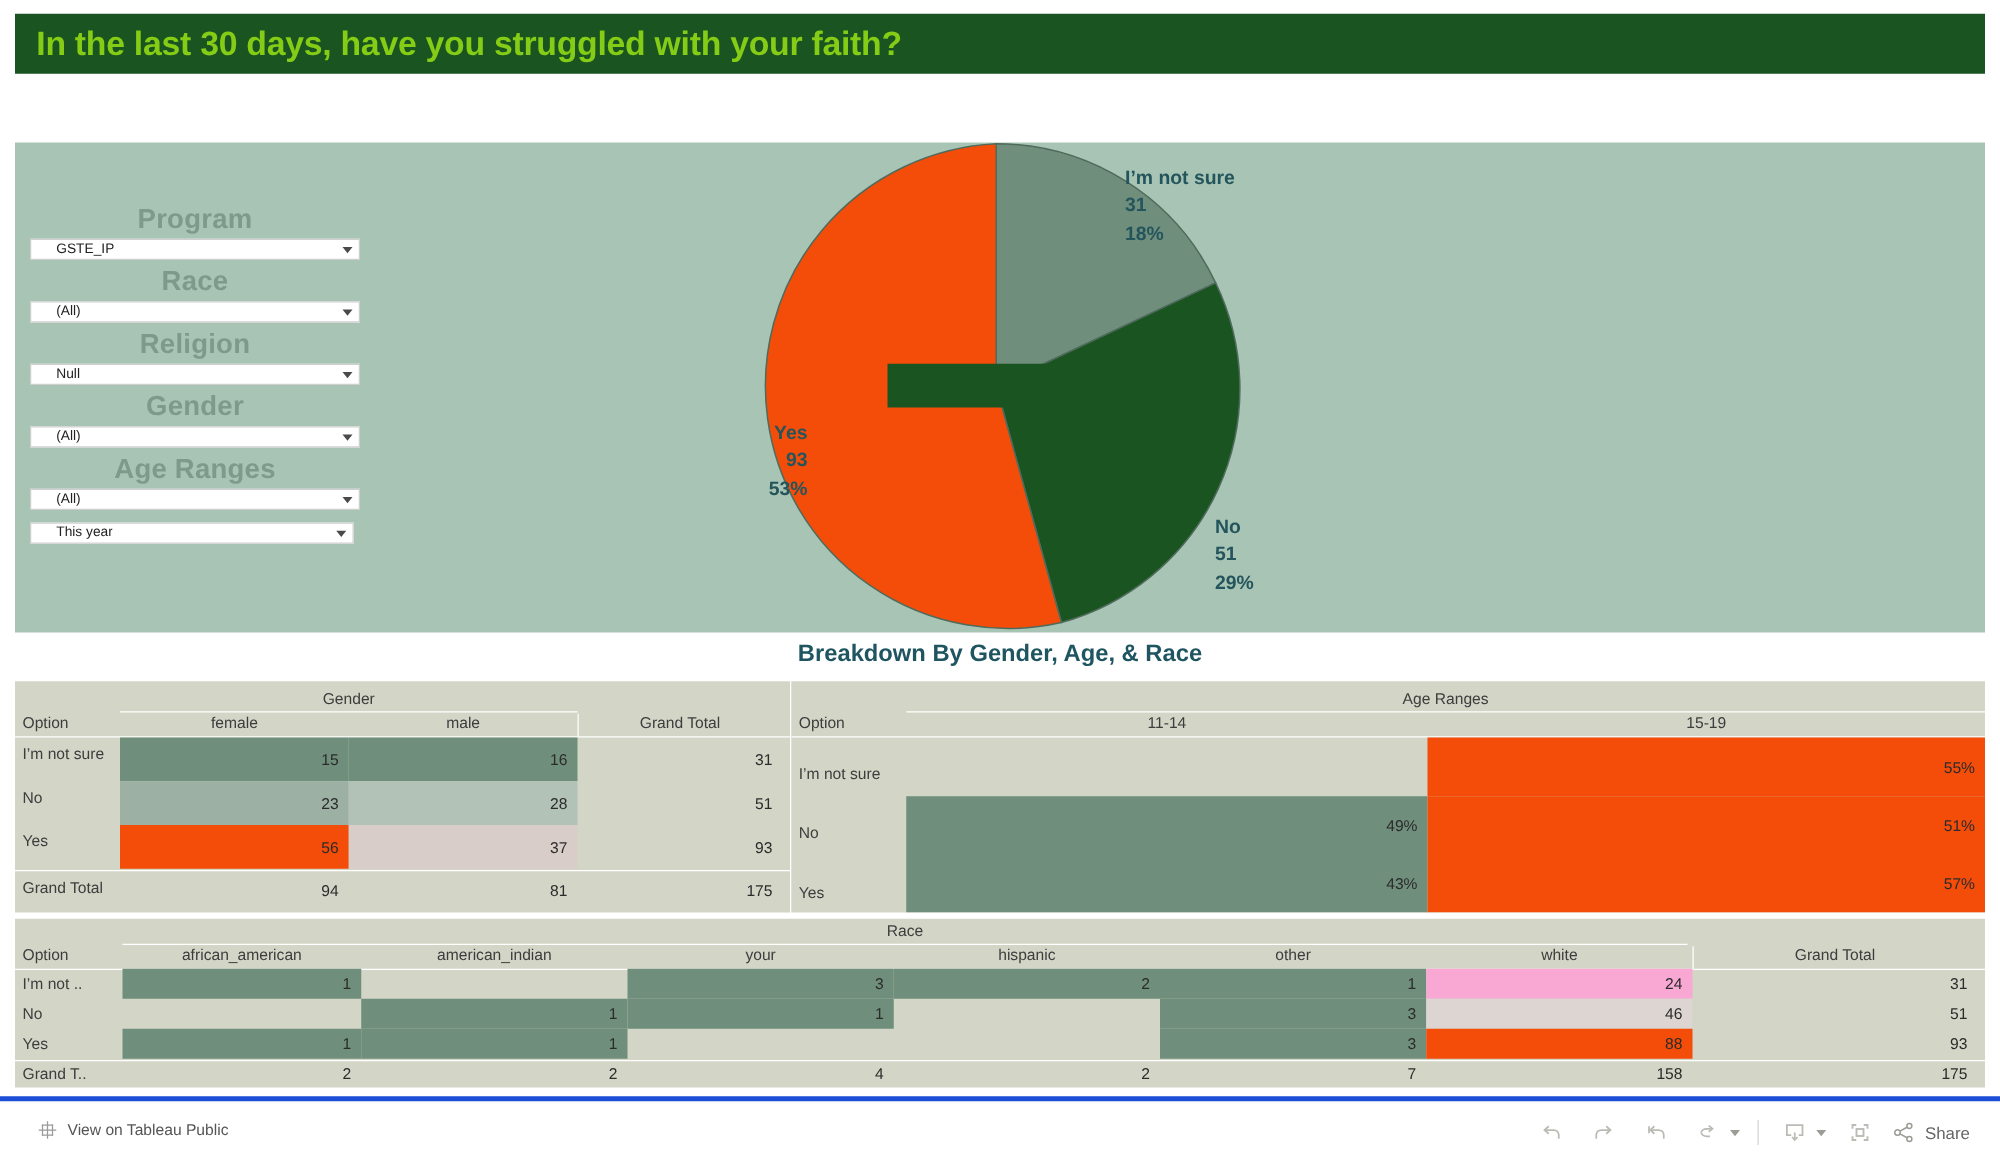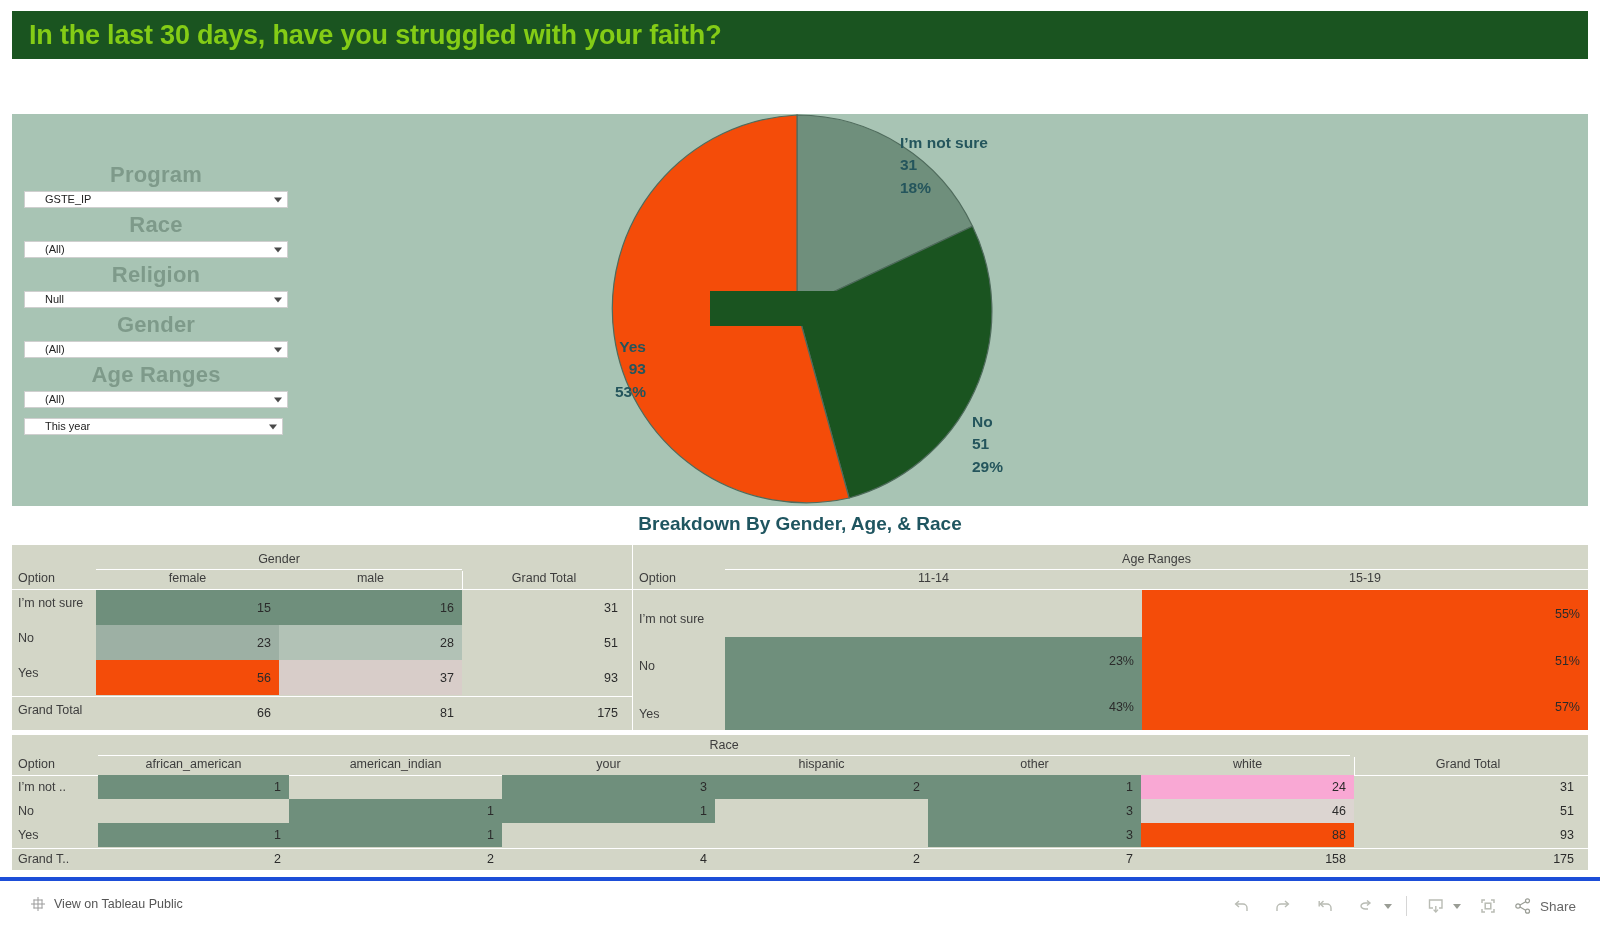--- a/index.html
+++ b/index.html
@@ -281,39 +281,39 @@
     <div class="cell plain" style="left:450px; top:80px; width:164px; height:35px;">51</div>
 
     <div class="row-label" style="left:6px; top:121px;">Yes</div>
     <div class="cell" style="left:84px; top:115px; width:183px; height:35px; background:#f44c09;">56</div>
     <div class="cell" style="left:267px; top:115px; width:183px; height:35px; background:#d8cdc9;">37</div>
     <div class="cell plain" style="left:450px; top:115px; width:164px; height:35px;">93</div>
 
     <div class="hdr-rule" style="left:0px; top:151px; width:620px;"></div>
 
     <div class="row-label" style="left:6px; top:158px;">Grand Total</div>
-    <div class="cell plain" style="left:84px; top:152px; width:183px; height:32px;">66</div>
+    <div class="cell plain" style="left:84px; top:152px; width:183px; height:32px;">94</div>
     <div class="cell plain" style="left:267px; top:152px; width:183px; height:32px;">81</div>
     <div class="cell plain" style="left:450px; top:152px; width:164px; height:32px;">175</div>
   </div>
 
   <div class="tbl-panel tbl-age">
     <div class="grp-header" style="left:92px; top:7px; width:863px;">Age Ranges</div>
     <div class="hdr-rule" style="left:92px; top:24px; width:863px;"></div>
 
     <div class="col-header left" style="left:6px; top:26px;">Option</div>
     <div class="col-header" style="left:92px; top:26px; width:417px;">11-14</div>
     <div class="col-header" style="left:509px; top:26px; width:446px;">15-19</div>
     <div class="hdr-rule" style="left:0px; top:44px; width:955px;"></div>
 
     <div class="row-label" style="left:6px; top:67px;">I’m not sure</div>
     <div class="cell" style="left:509px; top:45px; width:446px; height:47px; background:#f44c09;">55%</div>
 
     <div class="row-label" style="left:6px; top:114px;">No</div>
-    <div class="cell" style="left:92px; top:92px; width:417px; height:47px; background:#6f8f7c;">23%</div>
+    <div class="cell" style="left:92px; top:92px; width:417px; height:47px; background:#6f8f7c;">49%</div>
     <div class="cell" style="left:509px; top:92px; width:446px; height:47px; background:#f44c09;">51%</div>
 
     <div class="row-label" style="left:6px; top:162px;">Yes</div>
     <div class="cell" style="left:92px; top:139px; width:417px; height:46px; background:#6f8f7c;">43%</div>
     <div class="cell" style="left:509px; top:139px; width:446px; height:46px; background:#f44c09;">57%</div>
   </div>
 
   <div class="tbl-panel tbl-race">
     <div class="grp-header" style="left:86px; top:3px; width:1252px;">Race</div>
     <div class="hdr-rule" style="left:86px; top:20px; width:1252px;"></div>

